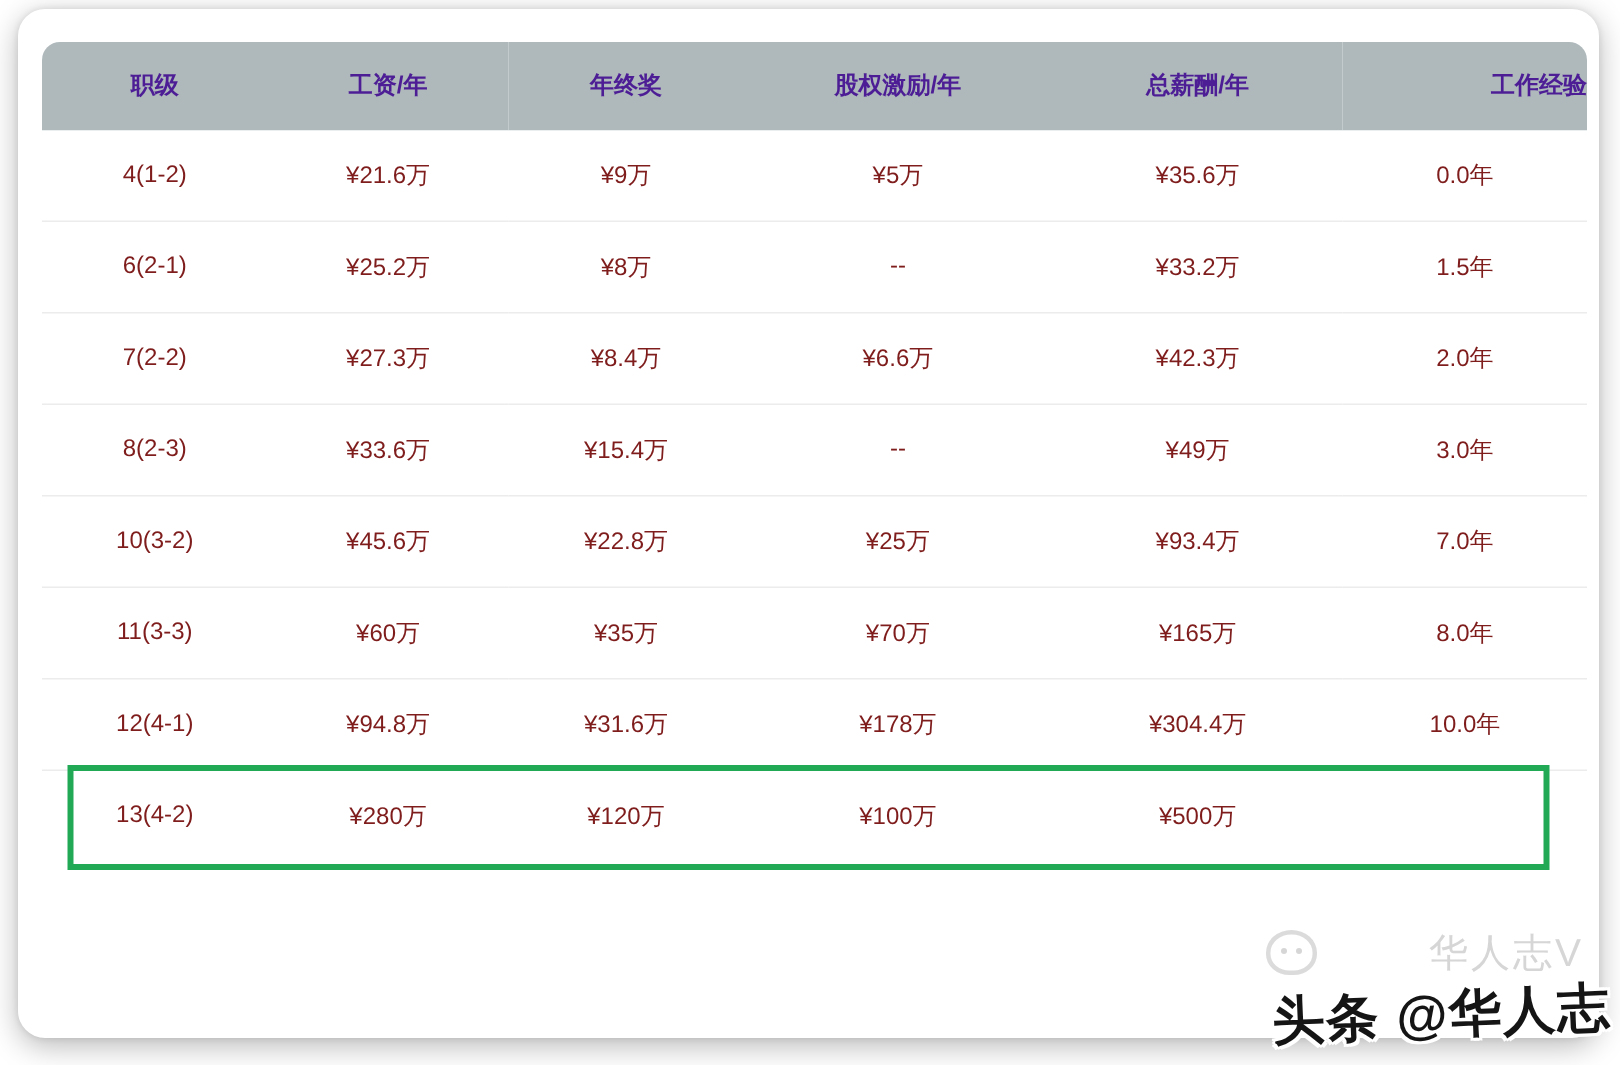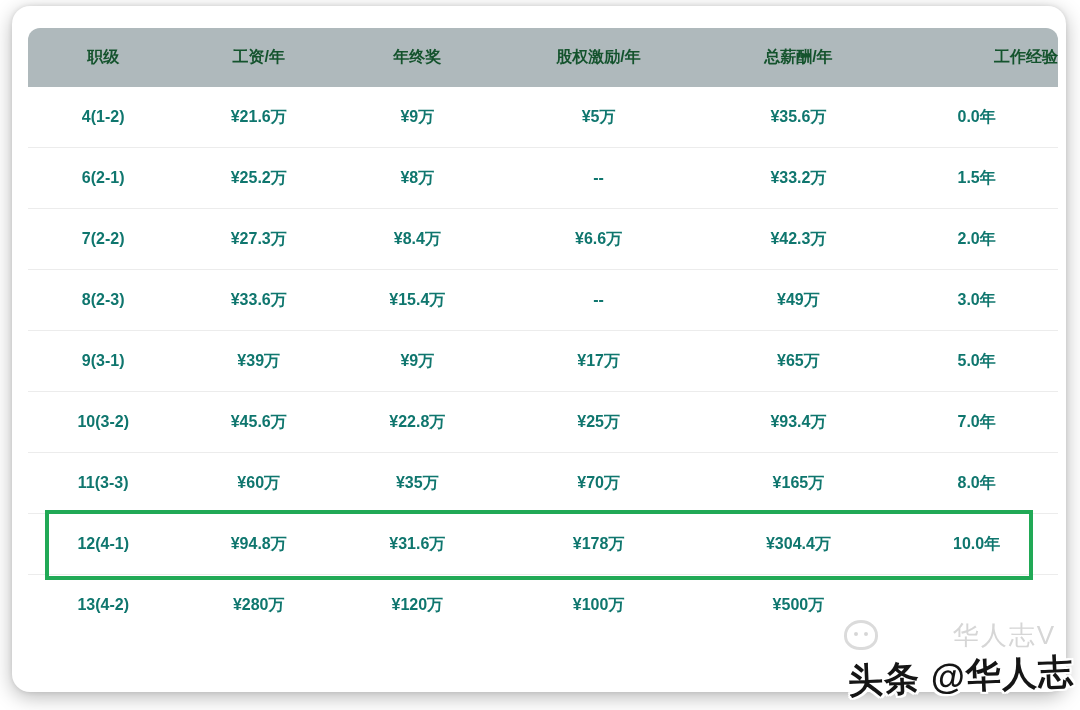--- a/index.html
+++ b/index.html
@@ -43,36 +43,35 @@
   col.c2 { width: 15.6%; }
   col.c3 { width: 15.2%; }
   col.c4 { width: 20.0%; }
   col.c5 { width: 18.8%; }
   col.c6 { width: 15.8%; }
   thead th {
     background: #afb9bc;
     height: 59px;
     font-size: 16px;
     font-weight: bold;
-    color: #14532d;
+    color: #4c1d95;
     text-align: center;
     padding: 0;
   }
   thead th:first-child { border-top-left-radius: 12px; }
   thead th:last-child  { border-top-right-radius: 12px; text-align: right; }
   tbody td {
     height: 60px;
     padding: 0;
     text-align: center;
     vertical-align: middle;
     font-size: 16px;
-    color: #0f766e;
+    color: #7f1d1d;
     background: #ffffff;
     border-bottom: 1px solid #ececec;
-    font-weight: bold;
   }
   tbody tr:last-child td { border-bottom: none; }
   .highlight-box {
     position: absolute;
     left: 33px;
     top: 504px;
     width: 988px;
     height: 70px;
     box-sizing: border-box;
     border: 4px solid #21a956;
@@ -187,28 +186,20 @@
             </tr>
             <tr>
               <td>8(2-3)</td>
               <td>¥33.6万</td>
               <td>¥15.4万</td>
               <td>--</td>
               <td>¥49万</td>
               <td>3.0年</td>
             </tr>
             <tr>
-              <td>9(3-1)</td>
-              <td>¥39万</td>
-              <td>¥9万</td>
-              <td>¥17万</td>
-              <td>¥65万</td>
-              <td>5.0年</td>
-            </tr>
-            <tr>
               <td>10(3-2)</td>
               <td>¥45.6万</td>
               <td>¥22.8万</td>
               <td>¥25万</td>
               <td>¥93.4万</td>
               <td>7.0年</td>
             </tr>
             <tr>
               <td>11(3-3)</td>
               <td>¥60万</td>

